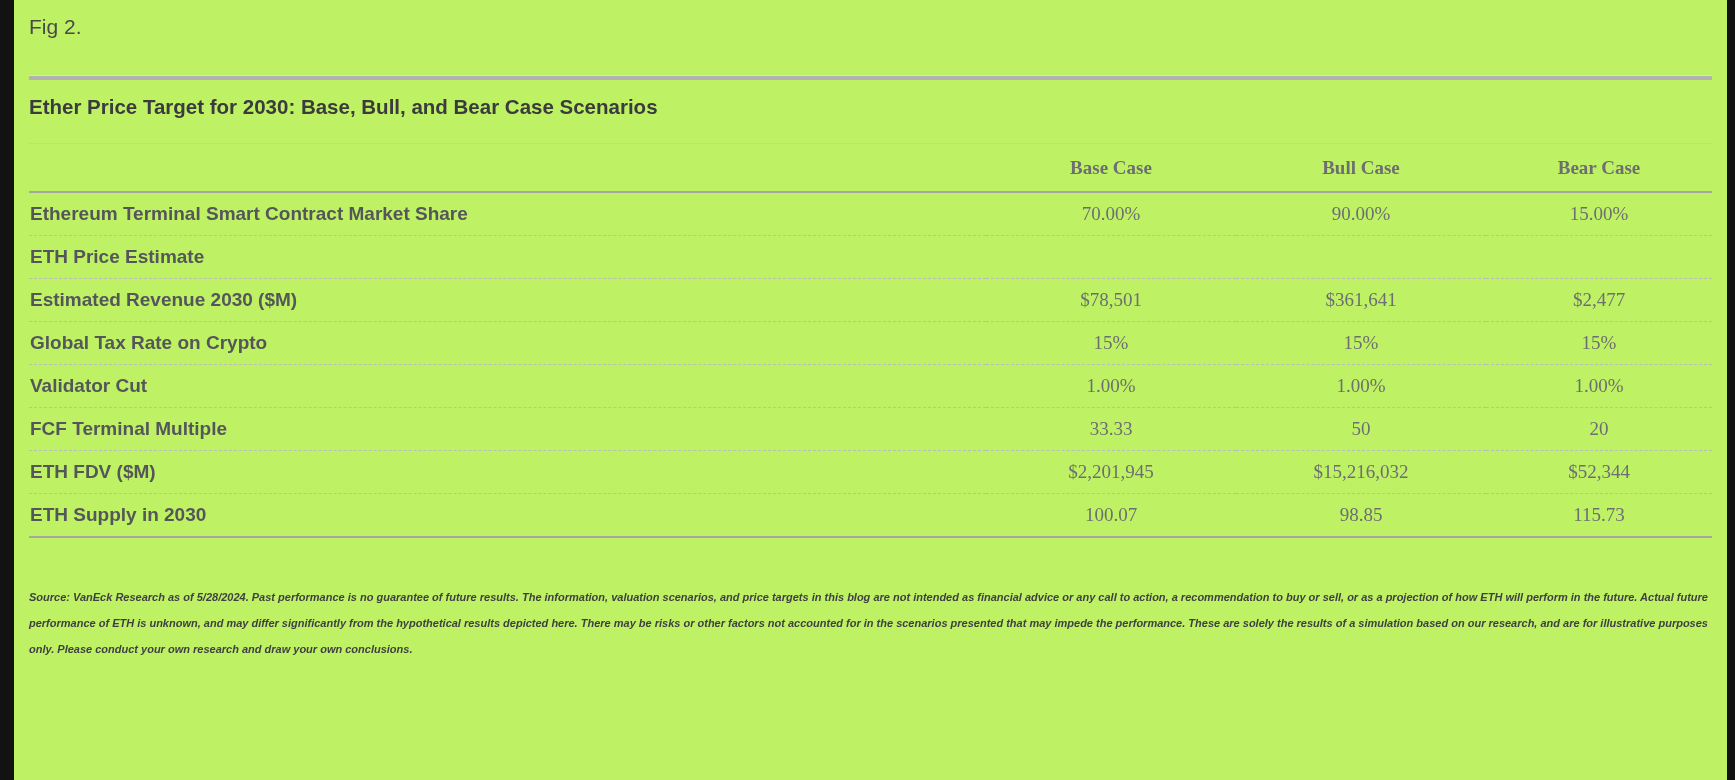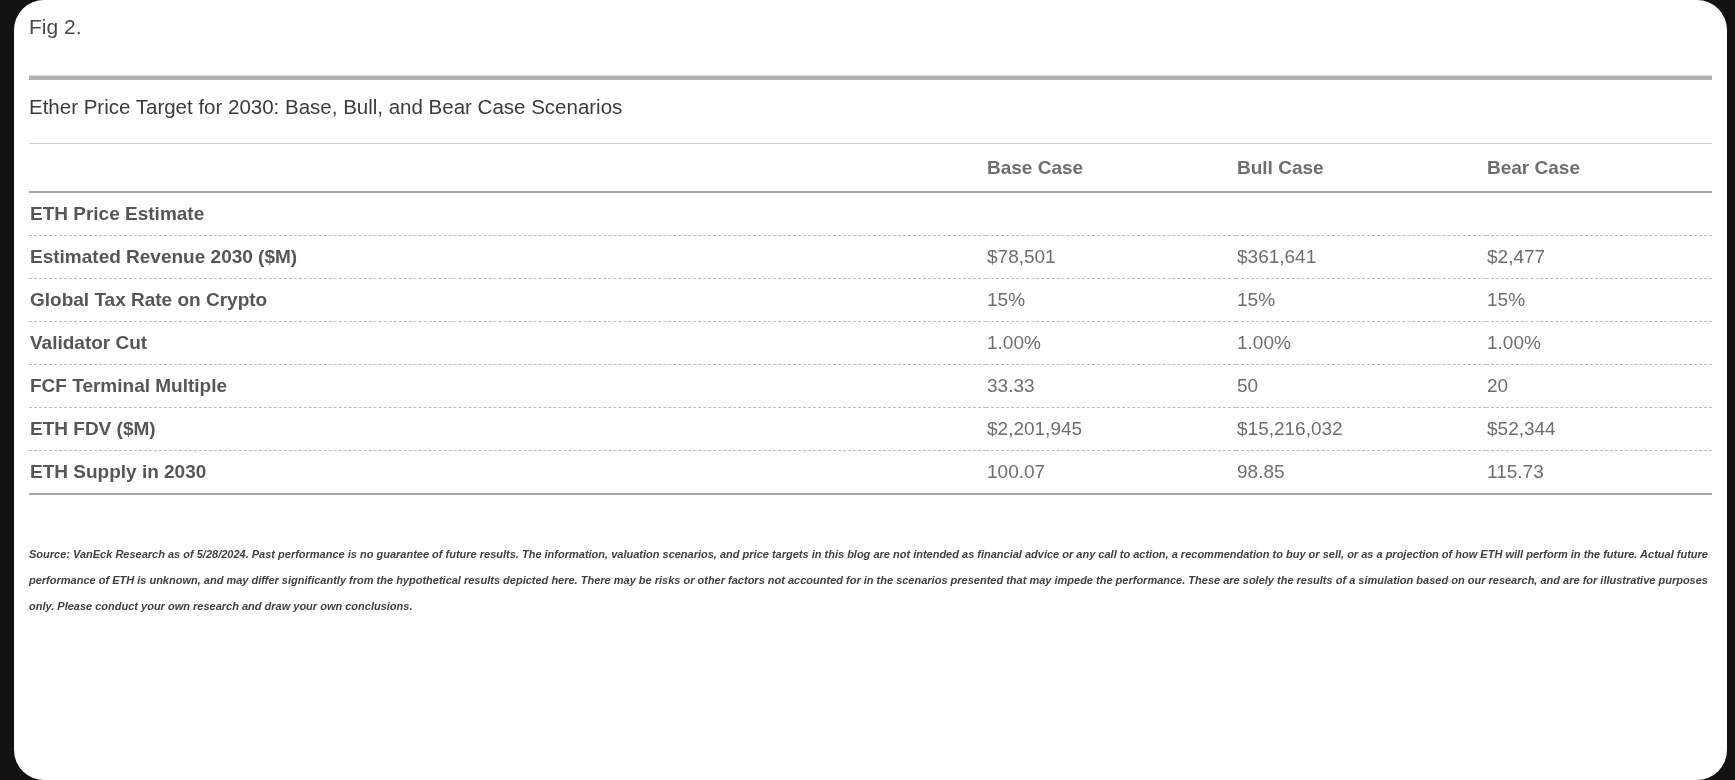--- a/index.html
+++ b/index.html
@@ -9,39 +9,38 @@
     height: 780px;
     position: relative;
     background: #121212;
     font-family: "Liberation Sans", "DejaVu Sans", sans-serif;
     overflow: hidden;
   }
   .content {
     position: absolute;
     top: 0; bottom: 0;
     left: 14px; right: 8px;
-    background: #ffffff;
+    background: #bef264;
     padding: 16px 15px 2px 15px;
-    border-radius: 30px;
   }
   .fig-label {
     font-size: 21px;
     color: #4a4a4b;
     line-height: 22px;
   }
   .thick-divider {
     height: 5px;
     background: #b2b2b2;
     border-top: 1px solid #dedede;
     margin-top: 37px;
   }
   .table-title {
     margin: 15px 0 0 0;
     font-size: 20.5px;
-    font-weight: normal;
+    font-weight: bold;
     color: #3b3b3d;
     line-height: 23px;
   }
   table.scenario-table {
     width: 100%;
     border-collapse: collapse;
     margin-top: 25px;
     font-size: 19px;
     table-layout: fixed;
   }
@@ -50,21 +49,21 @@
     vertical-align: middle;
   }
   .scenario-table thead th {
     border-top: 1px solid #cbcbcb;
     border-bottom: 2px solid #a6a6a6;
     color: #6d6e71;
     font-weight: bold;
     padding-top: 13px;
     padding-bottom: 12px;
   }
-  .scenario-table .num { text-align: left; width: 250px; }
+  .scenario-table .num { text-align: center; width: 250px; font-family: Liberation Serif, serif; }
   .scenario-table .num:last-child { width: 226px; }
   .scenario-table .label-col { text-align: left; width: auto; }
   .scenario-table tbody td {
     border-bottom: 1px dashed #bcbcbc;
   }
   .scenario-table tbody td.label-col {
     font-weight: bold;
     color: #55565a;
   }
   .scenario-table tbody td.num { color: #6d6e71; }
@@ -94,20 +93,26 @@
   <table class="scenario-table">
     <thead>
       <tr>
         <th class="label-col"></th>
         <th class="num">Base Case</th>
         <th class="num">Bull Case</th>
         <th class="num">Bear Case</th>
       </tr>
     </thead>
     <tbody>
+  <tr>
+    <td class="label-col">Ethereum Terminal Smart Contract Market Share</td>
+    <td class="num">70.00%</td>
+    <td class="num">90.00%</td>
+    <td class="num">15.00%</td>
+  </tr>
 
   <tr>
     <td class="label-col">ETH Price Estimate</td>
     <td class="num"></td>
     <td class="num"></td>
     <td class="num"></td>
   </tr>
 
   <tr>
     <td class="label-col">Estimated Revenue 2030 ($M)</td>

